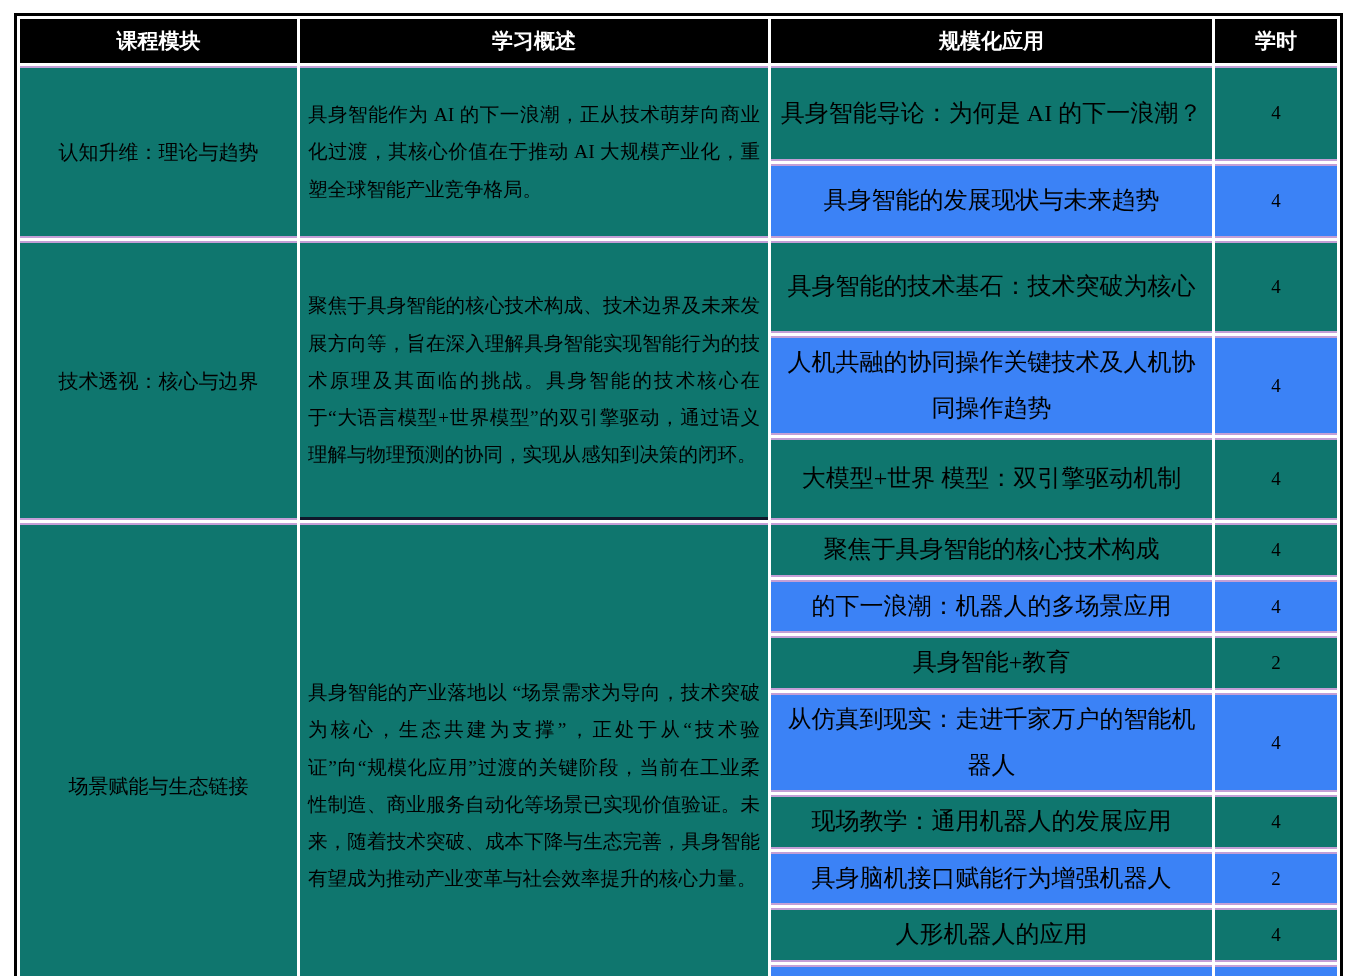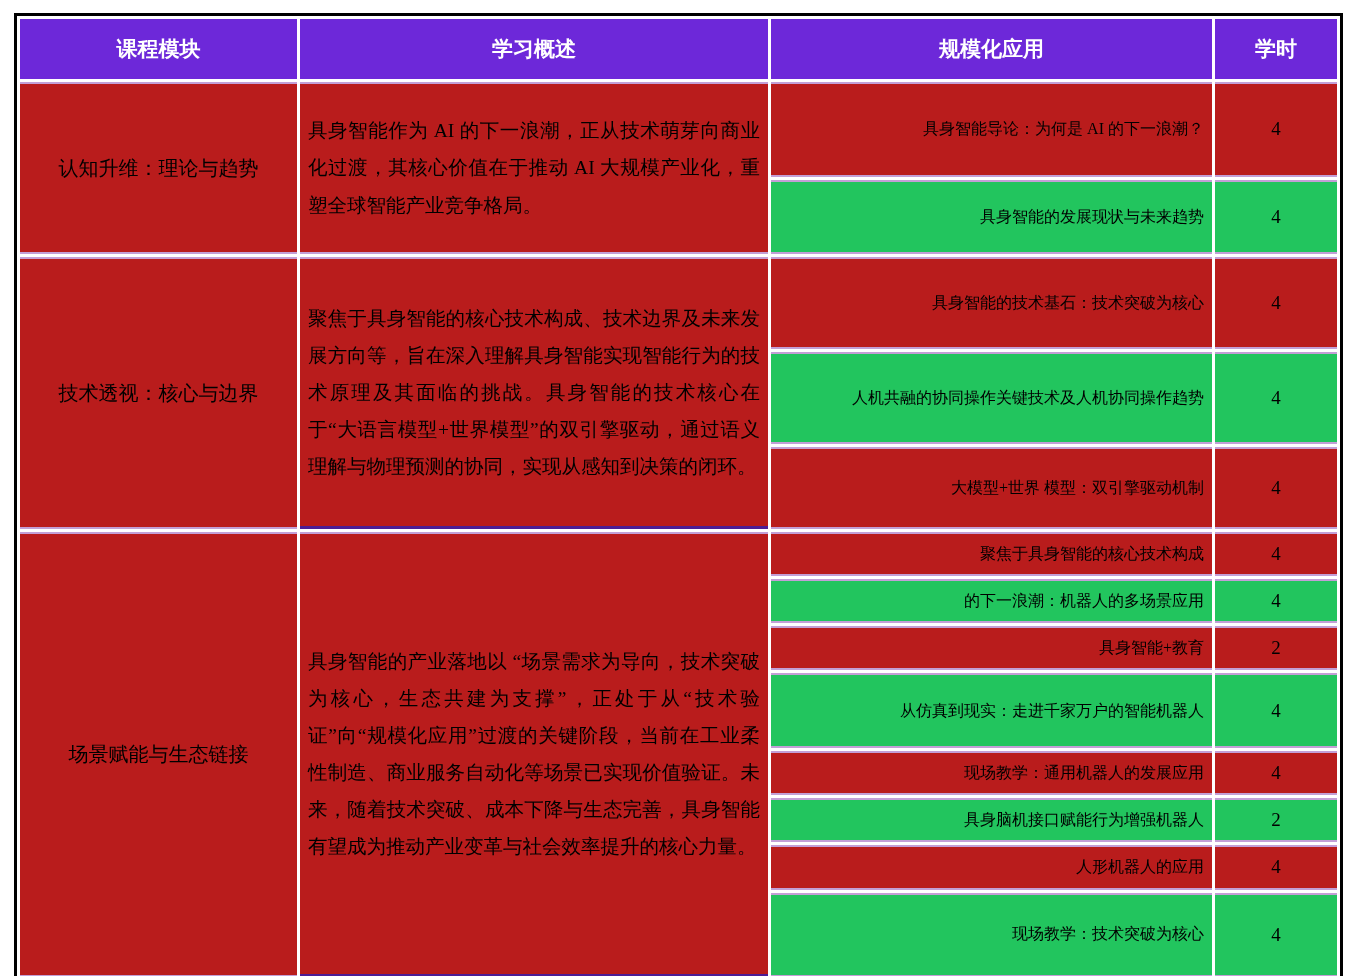--- a/index.html
+++ b/index.html
@@ -19,59 +19,59 @@
   table.course-table {
     width: 1324px;
     height: 942px;
     table-layout: fixed;
     border-collapse: separate;
     border-spacing: 3px;
     border: 3px solid #000000;
     background: #ffffff;
   }
   th {
-    background: #6d28d9;
+    background: #000000;
     color: #ffffff;
     font-family: "Liberation Sans", "DejaVu Sans", sans-serif;
     font-weight: bold;
     font-size: 21px;
     text-align: center;
     vertical-align: middle;
-    padding: 16px;
+    padding: 8px;
   }
   td {
     border-top: 2px solid #C39FD6;
     border-bottom: 2px solid #C39FD6;
     font-size: 19px;
     vertical-align: middle;
     padding: 2px 8px;
     line-height: 1.9;
   }
-  td.bg-light { background: #b91c1c; }
-  td.bg-white { background: #22c55e; }
+  td.bg-light { background: #0f766e; }
+  td.bg-white { background: #3b82f6; }
   td.module-cell {
     text-align: center;
     font-size: 20px;
     padding: 14px 4px;
     line-height: 1.6;
   }
   td.overview-cell {
     text-align: justify;
     font-size: 19.5px;
   }
   td.topic-cell {
-    text-align: right;
-    font-size: 16px;
+    text-align: center;
+    font-size: 24px;
   }
   td.hours-cell {
     text-align: center;
     font-size: 19px;
     padding: 2px 2px;
   }
-  td.bb-black { border-bottom: 3px solid #4c1d95; }
+  td.bb-black { border-bottom: 3px solid #0f172a; }
 </style>
 </head>
 <body>
 
 <div class="page">
   <table class="course-table">
     <colgroup>
       <col style="width:277px">
       <col style="width:468px">
       <col style="width:441px">

